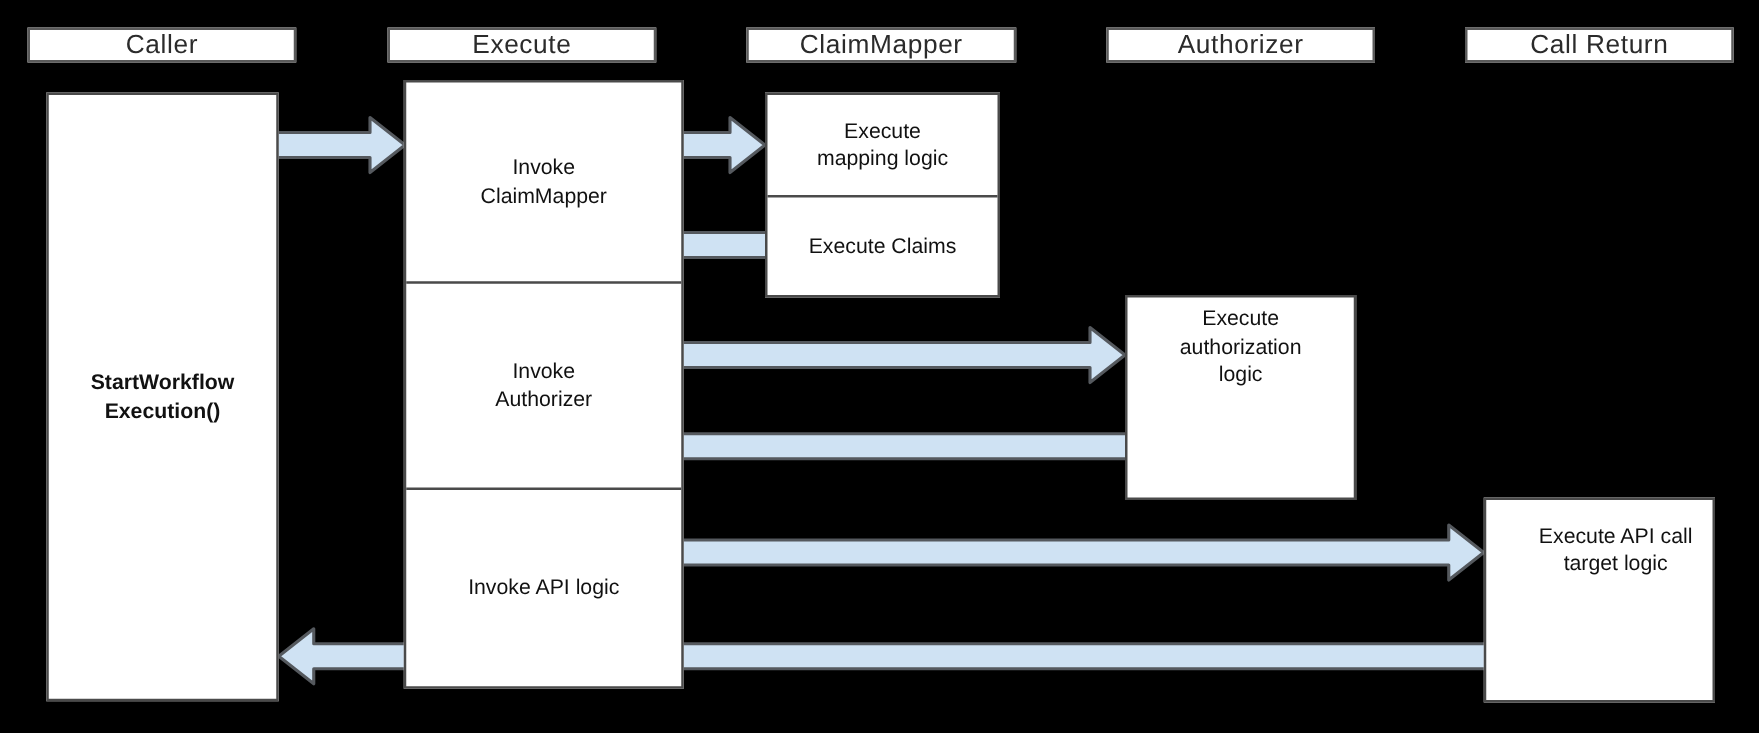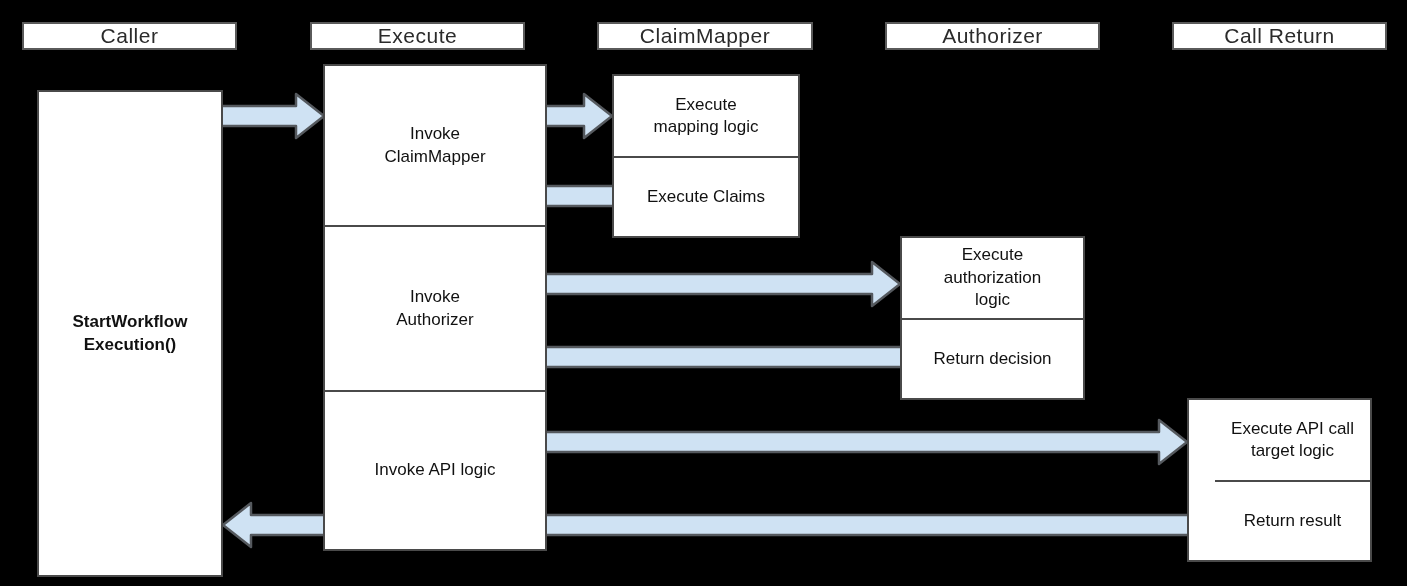--- a/index.html
+++ b/index.html
@@ -58,21 +58,21 @@
     border-top: 2px solid var(--box-border, #4a4a4a);
   }
   .cell.first { border-top: none; }
   
   .hdr-caller      { left: 22px; }
   .hdr-frontend    { left: 310px; }
   .hdr-claimmapper { left: 597px; width: 216px; }
   .hdr-authorizer  { left: 885px; }
   .hdr-calltarget  { left: 1172px; }
 
-  .box-caller { left: 37px; top: 74px; width: 186px; height: 487px; margin-top: 16px; }
+  .box-caller { left: 37px; top: 74px; width: 186px; height: 487px; }
 
   .stack-frontend { left: 323px; top: 64px; width: 224px; height: 487px; }
   .stack-frontend .c1 { height: 159px; }
   .stack-frontend .c2 { height: 165px; }
   .stack-frontend .c3 { height: 159px; }
 
   .stack-claimmapper { left: 612px; top: 74px; width: 188px; height: 164px; }
   .stack-authorizer  { left: 900px; top: 236px; width: 185px; height: 164px; }
   .stack-calltarget  { left: 1187px; top: 398px; width: 185px; height: 164px; padding-left: 26px; }
   .h80 { height: 80px; }
@@ -113,22 +113,20 @@
   <div class="stack stack-claimmapper">
     <div class="cell first h80">Execute
 mapping logic</div>
     <div class="cell h80">Execute Claims</div>
   </div>
 
   <div class="stack stack-authorizer">
     <div class="cell first h80">Execute
 authorization
 logic</div>
-    <div class="cell h80">Return decision</div>
   </div>
 
   <div class="stack stack-calltarget">
     <div class="cell first h80">Execute API call
 target logic</div>
-    <div class="cell h80">Return result</div>
   </div>
 
 </div>
 
 </body></html>

